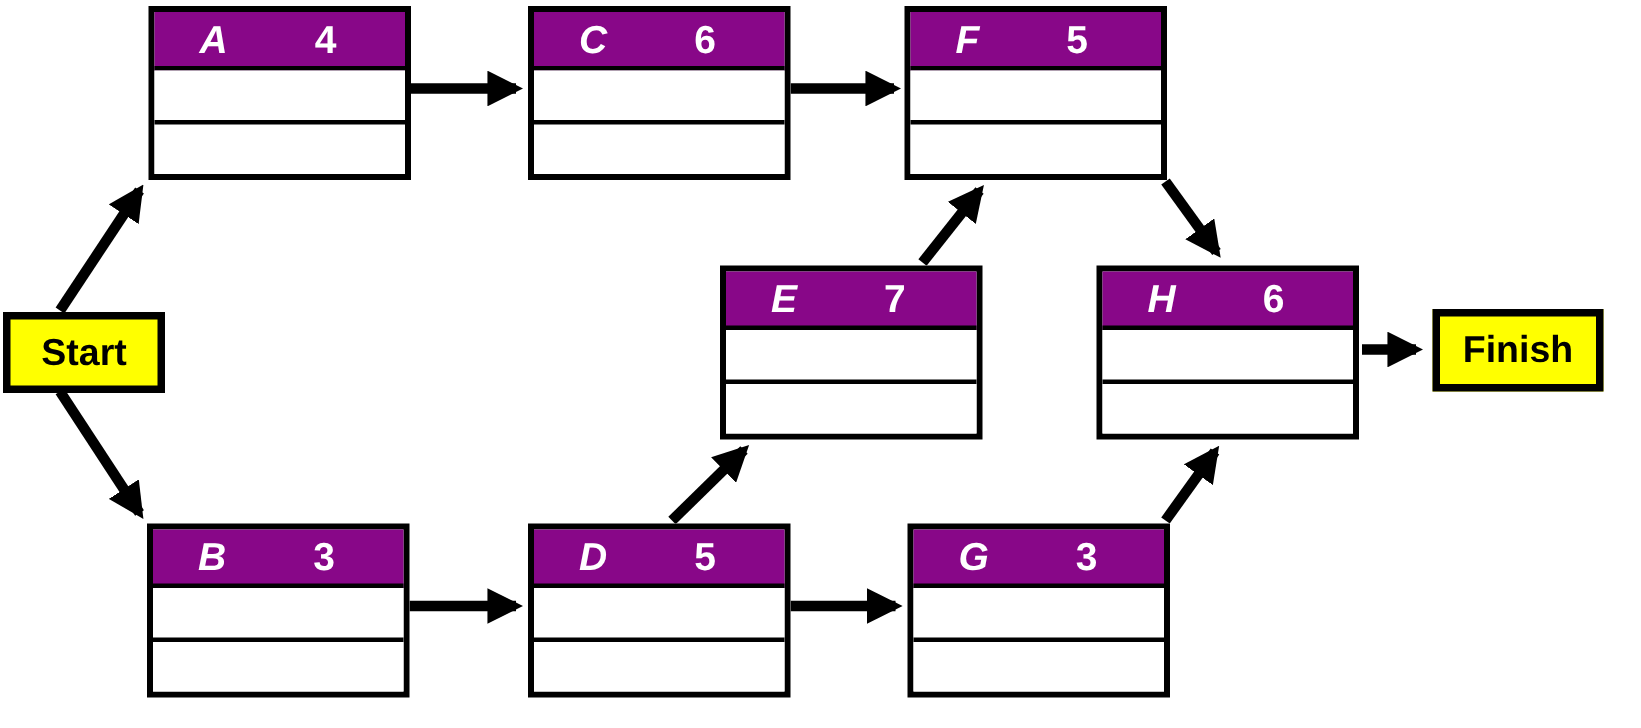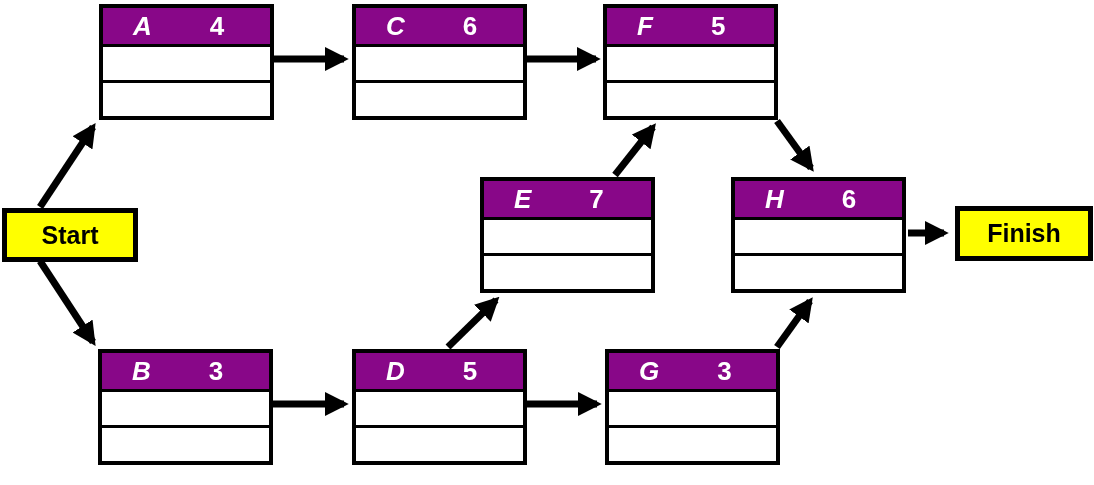--- a/index.html
+++ b/index.html
@@ -153,16 +153,16 @@
       <div class="node" style="left: 605px; top: 349px; width: 175px; height: 116px; border-color: rgb(0, 0, 0);">
         <div class="node-header" style="background: rgb(136, 7, 136); color: rgb(255, 255, 255);">
           <span class="node-letter">G</span>
           <span class="node-duration">3</span>
         </div>
         <div class="node-row"></div>
         <div class="node-row second"></div>
       </div>
     </div>
 
-  <div class="terminal" id="terminal-start" style="left: 2px; top: 208px; width: 136px; height: 54px;">Start</div>
+  <div class="terminal" id="terminal-start" style="left: 2px; top: 208px; width: 108px; height: 54px;">Start</div>
 
-  <div class="terminal" id="terminal-finish" style="left: 955px; top: 206px; width: 138px; height: 55px;">Finish</div>
+  <div class="terminal" id="terminal-finish" style="left: 955px; top: 206px; width: 114px; height: 55px;">Finish</div>
 </div>
 
 </body></html>

